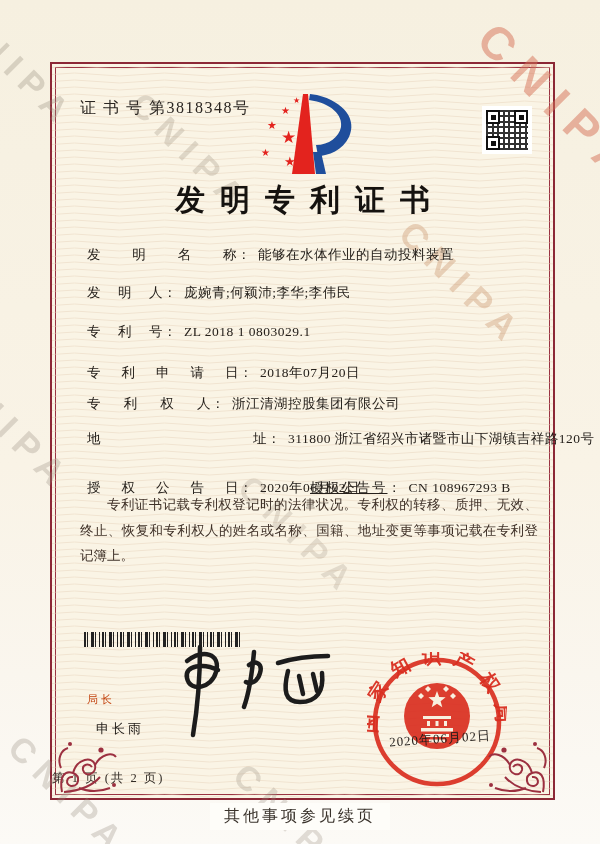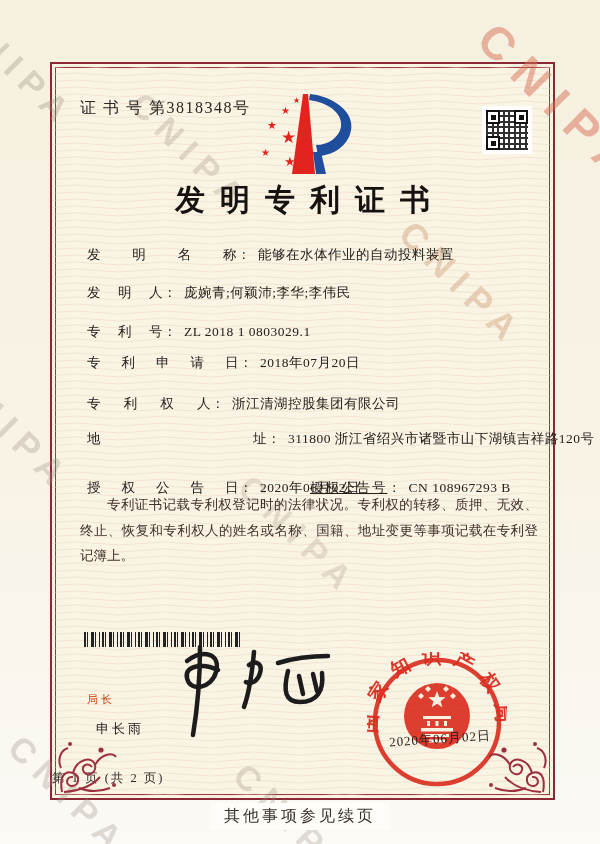--- a/index.html
+++ b/index.html
@@ -113,21 +113,21 @@
 
     <div class="row" style="top:182px">
       <span class="lab w4">发明名称</span><span>：</span><span class="val">能够在水体作业的自动投料装置</span>
     </div>
     <div class="row" style="top:220px">
       <span class="lab w3">发明人</span><span>：</span><span class="val">庞婉青;何颖沛;李华;李伟民</span>
     </div>
     <div class="row" style="top:259px">
       <span class="lab w3">专利号</span><span>：</span><span class="val">ZL 2018 1 0803029.1</span>
     </div>
-    <div class="row" style="top:290px">
+    <div class="row" style="top:300px">
       <span class="lab w5">专利申请日</span><span>：</span><span class="val">2018年07月20日</span>
     </div>
     <div class="row" style="top:331px">
       <span class="lab w4b">专利权人</span><span>：</span><span class="val">浙江清湖控股集团有限公司</span>
     </div>
     <div class="row" style="top:366px">
       <span class="lab w2">地址</span><span>：</span><span class="val">311800 浙江省绍兴市诸暨市山下湖镇吉祥路120号</span>
     </div>
     <div class="row" style="top:415px">
       <span class="lab w5">授权公告日</span><span>：</span><span class="val">2020年06月02日</span>

